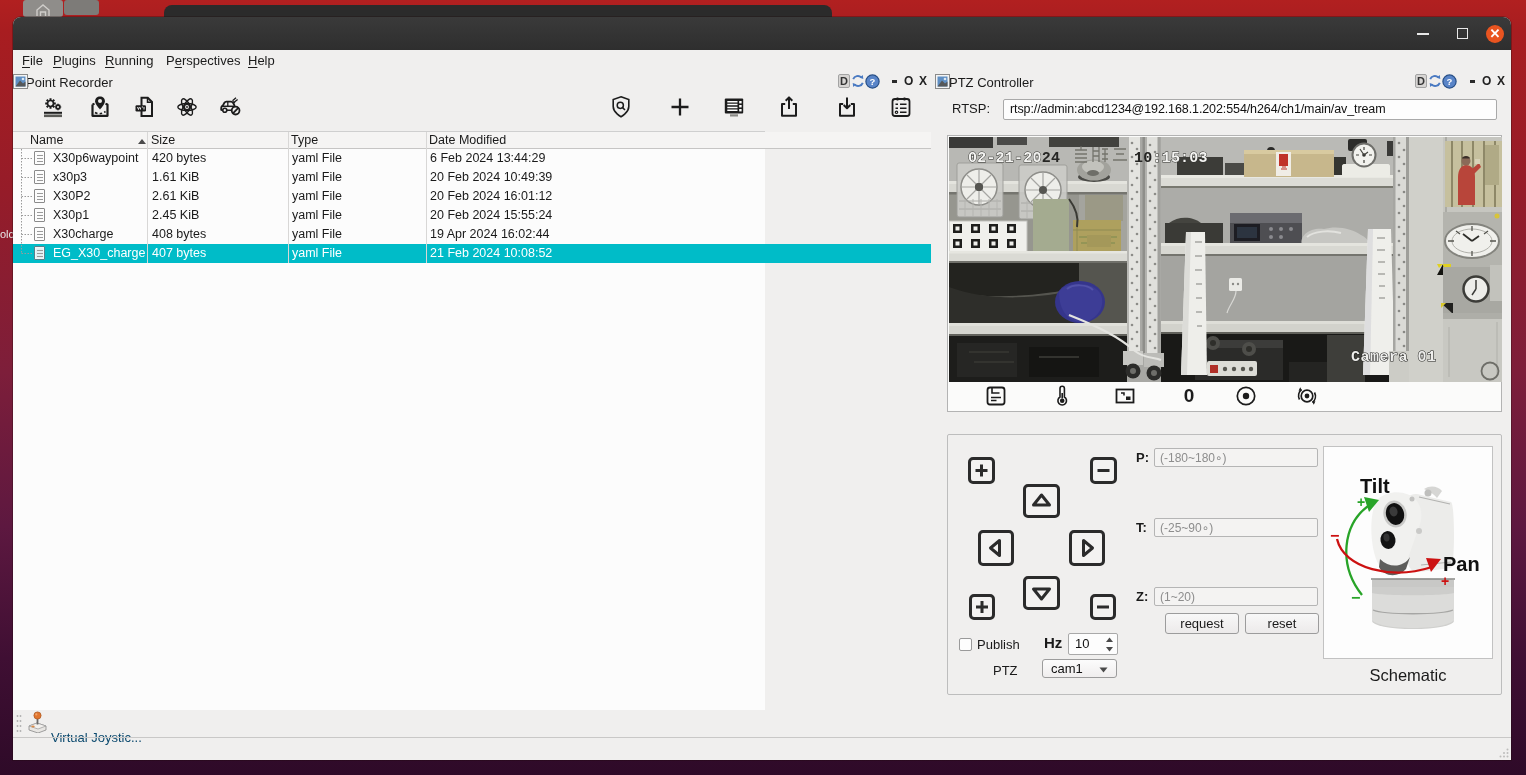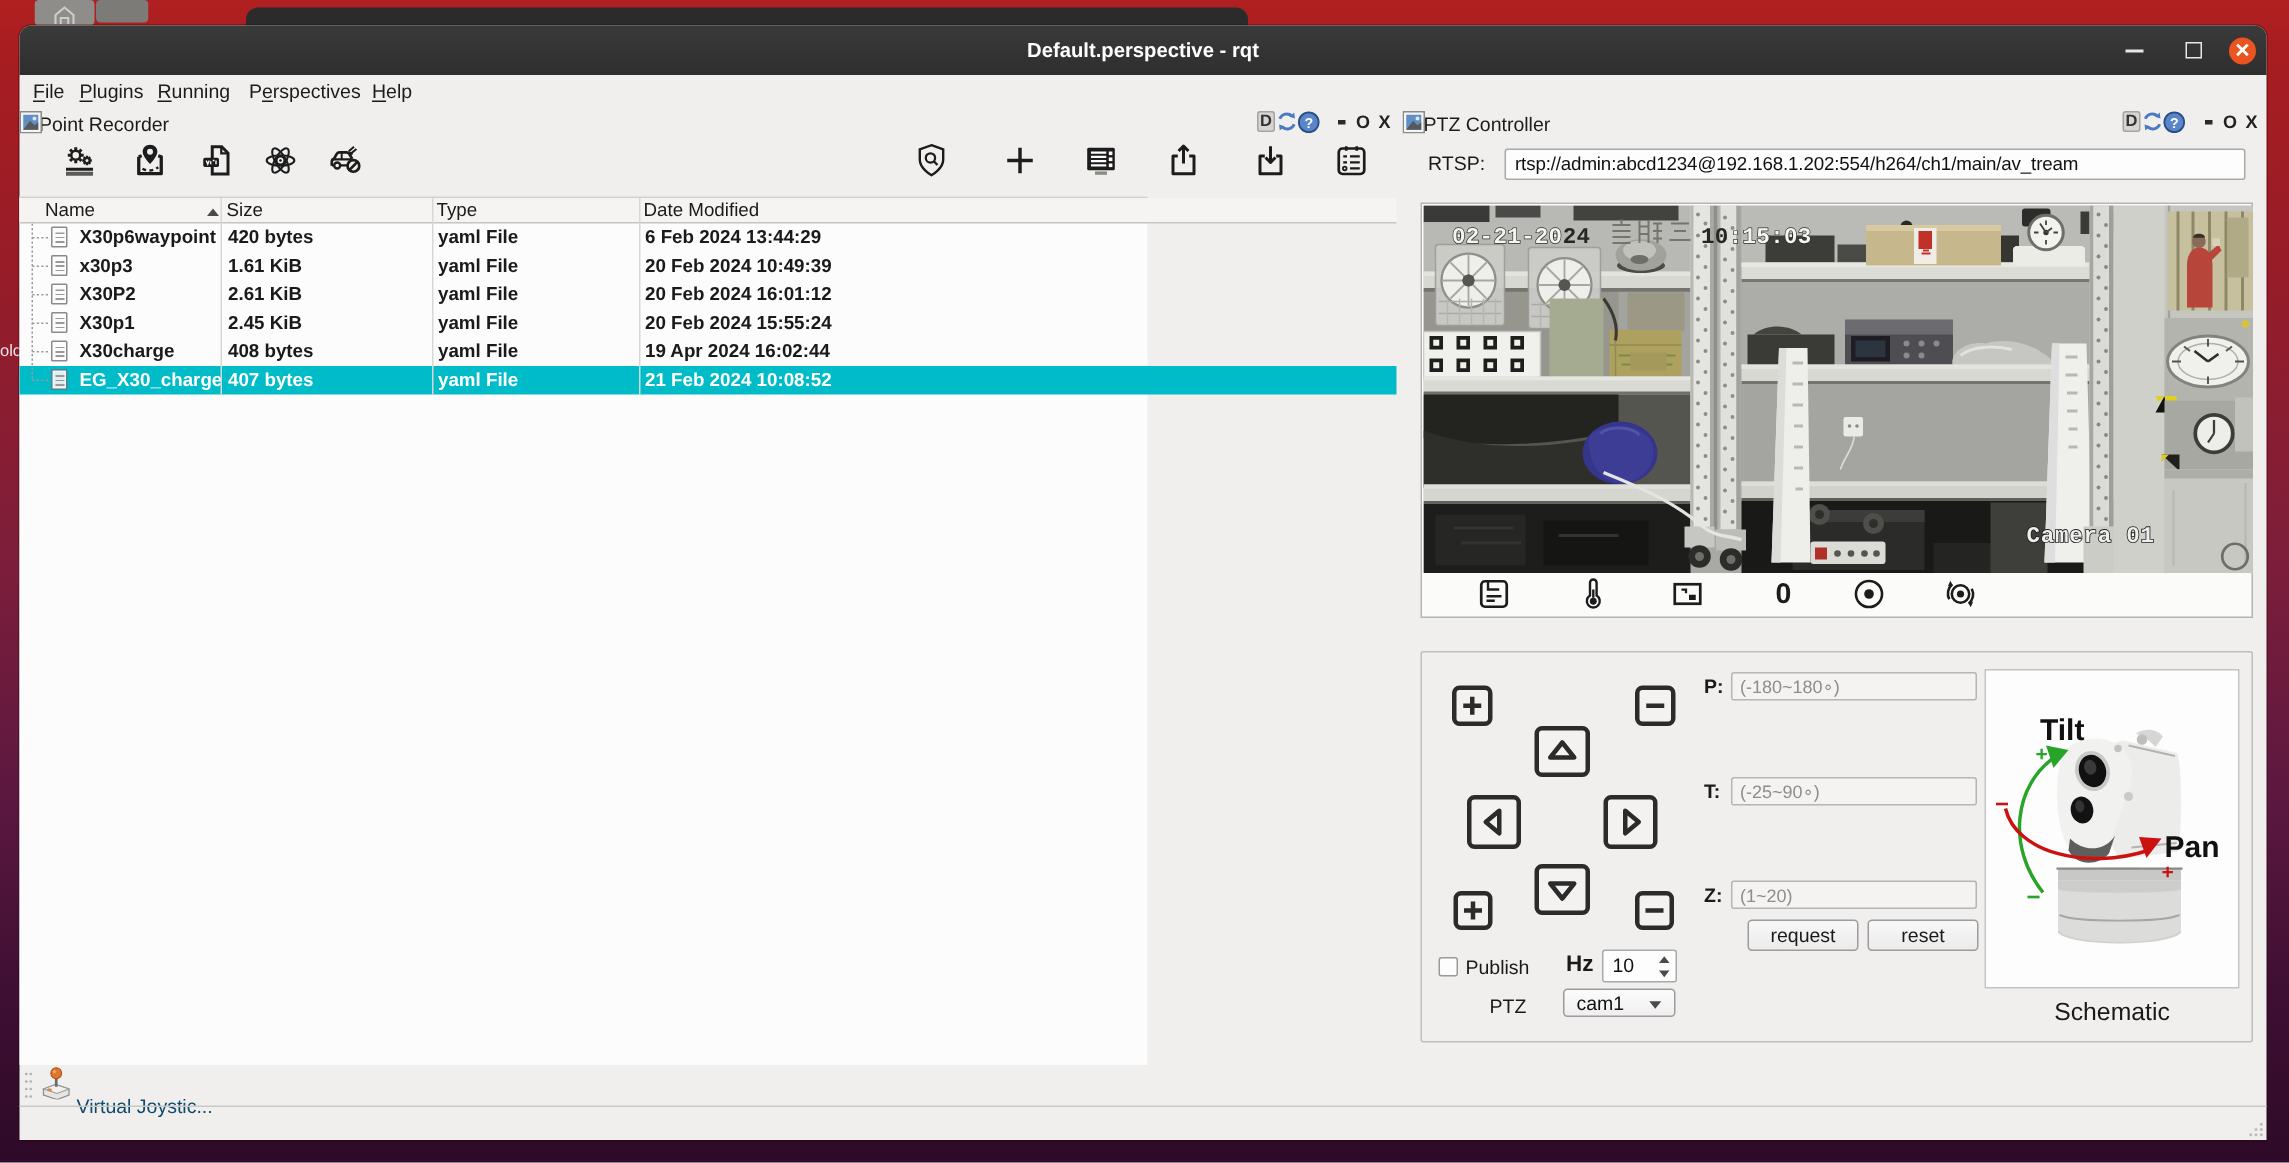--- a/index.html
+++ b/index.html
@@ -24,21 +24,21 @@
 .docktitle { font-size:13px; color:#1b1b1b; top:58px; }
 .dockbtns { top:57px; height:16px; font-size:12px; color:#222; }
 
 #searchbox { left:263px; top:77px; width:302px; height:27px; border:1px solid #a9a9a9; border-radius:13.5px; background:#f6f6f5; }
 #searchbox span { position:absolute; left:17px; top:5px; color:#9c9c9c; font-size:13px; }
 
 #tree { left:0; top:114px; width:752px; height:579px; background:#fcfcfc; border-top:1px solid #cfcfcf; }
 #thead { position:absolute; left:0; top:0; width:918px; height:17px; background:#f5f4f3; border-bottom:1px solid #c6c5c4; color:#1a1a1a; font-size:12.5px; }
 .hcell { position:absolute; top:1px; }
 .colline { position:absolute; top:0; width:1px; height:131px; background:#d8d7d6; }
-.trow { position:absolute; left:0; width:918px; height:19px; font-size:12.5px; color:#1a1a1a;font-weight:bold; }
+.trow { position:absolute; left:0; width:918px; height:19px; font-size:12.5px; color:#1a1a1a; }
 .trow div { position:absolute; top:2px; }
 .sel { background:#00bcc8; color:#ffffff; }
 .ficon { position:absolute; left:21px; width:11px; height:14px; background:#fbfbfb; border:1px solid #8a8a8a; border-radius:1px;
   box-shadow:inset 0 0 0 1.2px rgba(255,255,255,.5); }
 .ficon::after { content:""; position:absolute; left:2px; top:3px; width:6px; height:8px;
   background:repeating-linear-gradient(#9a9a9a 0 1px, transparent 1px 3px); }
 .fsel { background:#dfeef2; border-color:#5b7e8a; }
 
 #rtsplabel { left:939px; top:84px; font-size:13px; color:#1a1a1a; }
 #rtspfield { left:990px; top:82px; width:494px; height:21px; background:#fdfdfd; border:1px solid #a9a9a9; border-radius:2px; font-size:12.5px; letter-spacing:-0.1px; color:#111; padding:2px 0 0 6px; }
@@ -62,21 +62,20 @@
 <body>
 <div id="folderico" class="abs"><svg width="76" height="17" viewBox="0 0 76 17">
   <rect x="0" y="0" width="40" height="17" rx="3" fill="#8f8d8a"></rect>
   <rect x="41" y="0" width="35" height="15" rx="3" fill="#7d7b78"></rect>
   <path d="M14 16 V10 L20 5 L26 10 V16 M17.5 16 V12 H22.5 V16" fill="none" stroke="#cfcdca" stroke-width="1.4"></path>
 </svg></div>
 <div id="darkstrip" class="abs"></div>
 <div id="olc" class="abs">olc</div>
 <div id="win" class="abs">
   <div id="titlebar" class="abs">
-    <div id="title" class="abs">Default.perspective - rqt</div>
     <div id="minbtn" class="abs"></div>
     <div id="maxbtn" class="abs"></div>
     <div id="closebtn" class="abs">✕</div>
   </div>
   <div id="menubar" class="abs">
     <div class="mi" style="left:9px"><u>F</u>ile</div>
     <div class="mi" style="left:40px"><u>P</u>lugins</div>
     <div class="mi" style="left:92px"><u>R</u>unning</div>
     <div class="mi" style="left:153px">P<u>e</u>rspectives</div>
     <div class="mi" style="left:235px"><u>H</u>elp</div>

